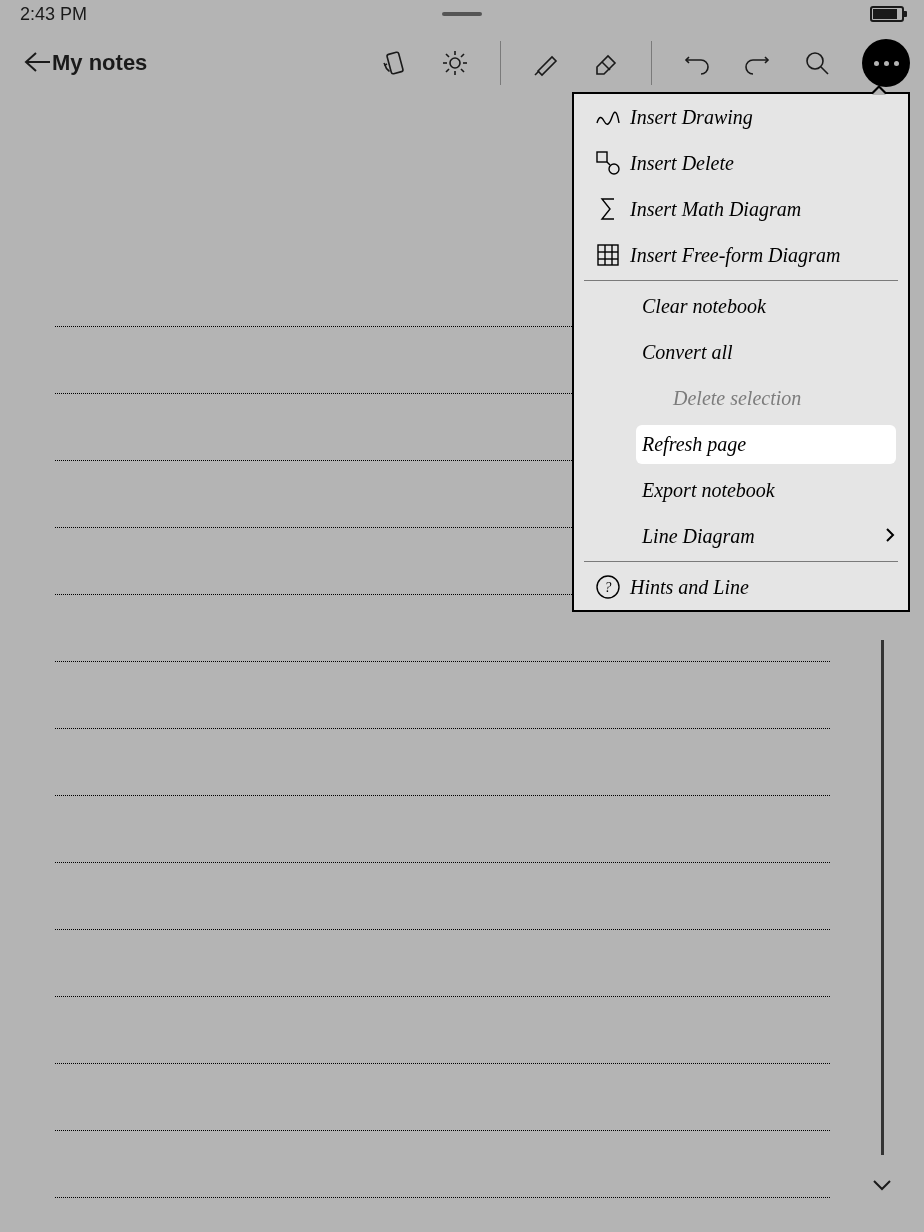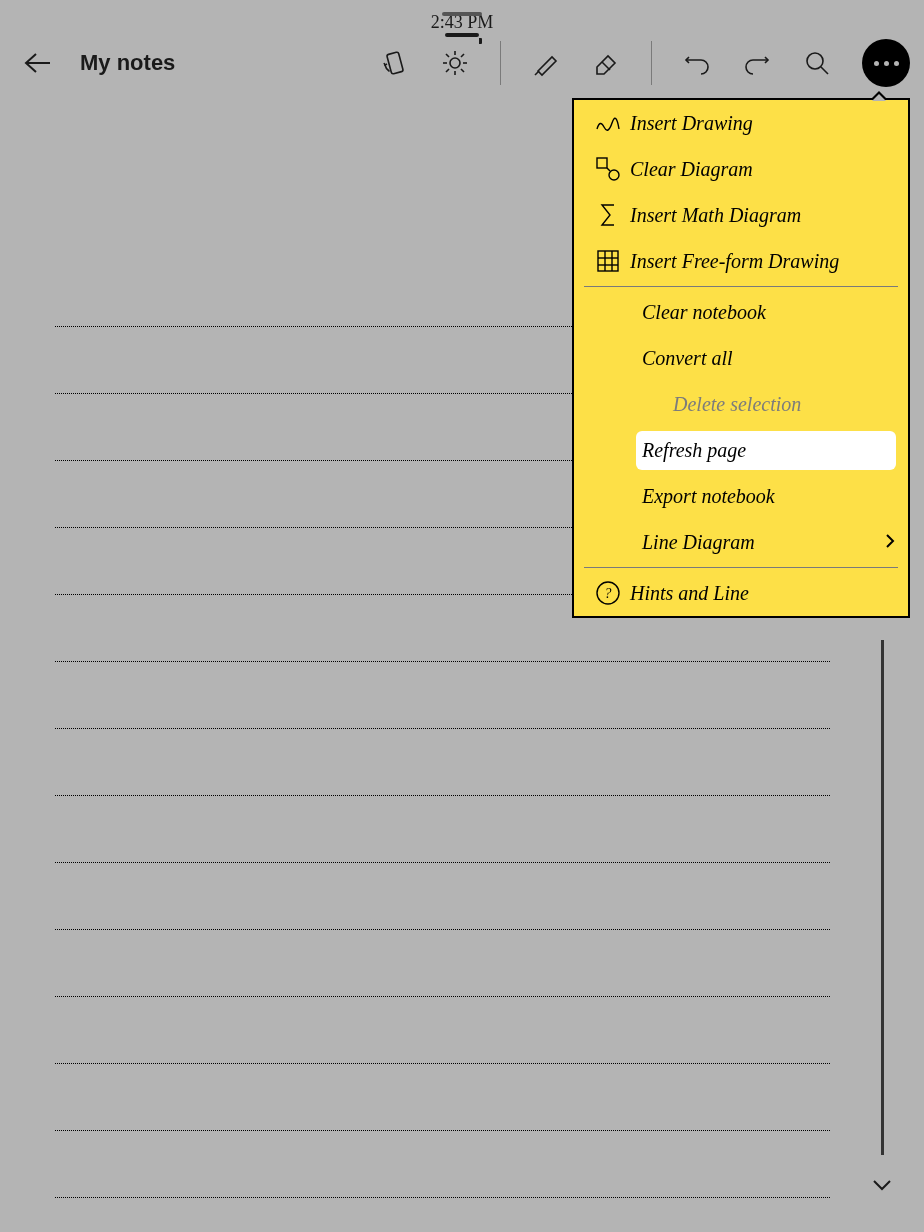--- a/index.html
+++ b/index.html
@@ -9,25 +9,24 @@
   background: #b4b4b4;
   font-family: Georgia, 'Times New Roman', serif;
   position: relative;
   overflow: hidden;
 }
 .statusbar {
   height: 28px;
   display: flex;
   justify-content: space-between;
   align-items: center;
-  padding: 12px 20px;
-  font-family: Liberation Serif, serif;
+  padding: 0 20px;
+  font-family: Liberation Sans, sans-serif;
   font-size: 18px;
   color: #1a1a1a;
-  flex-direction: column;
 }
 .status-center-handle {
   position: absolute;
   left: 50%;
   top: 12px;
   transform: translateX(-50%);
   width: 40px;
   height: 4px;
   background: #555;
   border-radius: 2px;
@@ -54,22 +53,22 @@
   background: #1a1a1a;
 }
 .toolbar {
   height: 70px;
   display: flex;
   align-items: center;
   padding: 0 14px 0 24px;
 }
 .back-group {
   display: flex;
-  align-items: center;
-  gap: 28px;
+  align-items: flex-start;
+  gap: 0;
   flex: 0 0 auto;
 }
 .title {
   font-family: -apple-system, Helvetica, Arial, sans-serif;
   font-weight: 700;
   font-size: 22px;
   color: #1a1a1a;
 }
 .toolbar-spacer { flex: 1; }
 .tool-icons {
@@ -115,24 +114,24 @@
   background: #333;
 }
 .chevron-bottom {
   position: absolute;
   right: 32px;
   bottom: 36px;
 }
 .chevron-bottom svg { width: 20px; height: 14px; stroke: #1a1a1a; fill: none; stroke-width: 2; }
 .menu {
   position: absolute;
-  top: 98px;
+  top: 92px;
   right: 14px;
   width: 338px;
-  background: #fde047;
+  background: #e5e5e5;
   border: 2px solid #000;
 }
 .menu::before {
   content: '';
   position: absolute;
   top: -9px;
   right: 20px;
   width: 0; height: 0;
   border-left: 9px solid transparent;
   border-right: 9px solid transparent;
@@ -295,41 +294,41 @@
     <span class="menu-label">Insert Drawing</span>
   </div>
   <div class="menu-item">
     <span class="menu-icon">
       <svg viewBox="0 0 28 28">
           <rect x="3" y="3" width="10" height="10"></rect>
           <circle cx="20" cy="20" r="5"></circle>
           <line x1="13" y1="13" x2="16" y2="16"></line>
         </svg>
     </span>
-    <span class="menu-label">Clear Diagram</span>
+    <span class="menu-label">Insert Delete</span>
   </div>
   <div class="menu-item">
     <span class="menu-icon">
       <svg viewBox="0 0 28 28">
           <polyline points="20,4 8,4 16,14 8,24 20,24"></polyline>
         </svg>
     </span>
     <span class="menu-label">Insert Math Diagram</span>
   </div>
   <div class="menu-item">
     <span class="menu-icon">
       <svg viewBox="0 0 28 28">
           <rect x="4" y="4" width="20" height="20"></rect>
           <line x1="4" y1="11" x2="24" y2="11"></line>
           <line x1="4" y1="18" x2="24" y2="18"></line>
           <line x1="11" y1="4" x2="11" y2="24"></line>
           <line x1="18" y1="4" x2="18" y2="24"></line>
         </svg>
     </span>
-    <span class="menu-label">Insert Free-form Drawing</span>
+    <span class="menu-label">Insert Free-form Diagram</span>
   </div>
   <div class="menu-sep"></div>
   <div class="menu-item no-icon">
     <span class="menu-icon"></span>
     <span class="menu-label">Clear notebook</span>
   </div>
   <div class="menu-item no-icon">
     <span class="menu-icon"></span>
     <span class="menu-label">Convert all</span>
   </div>

